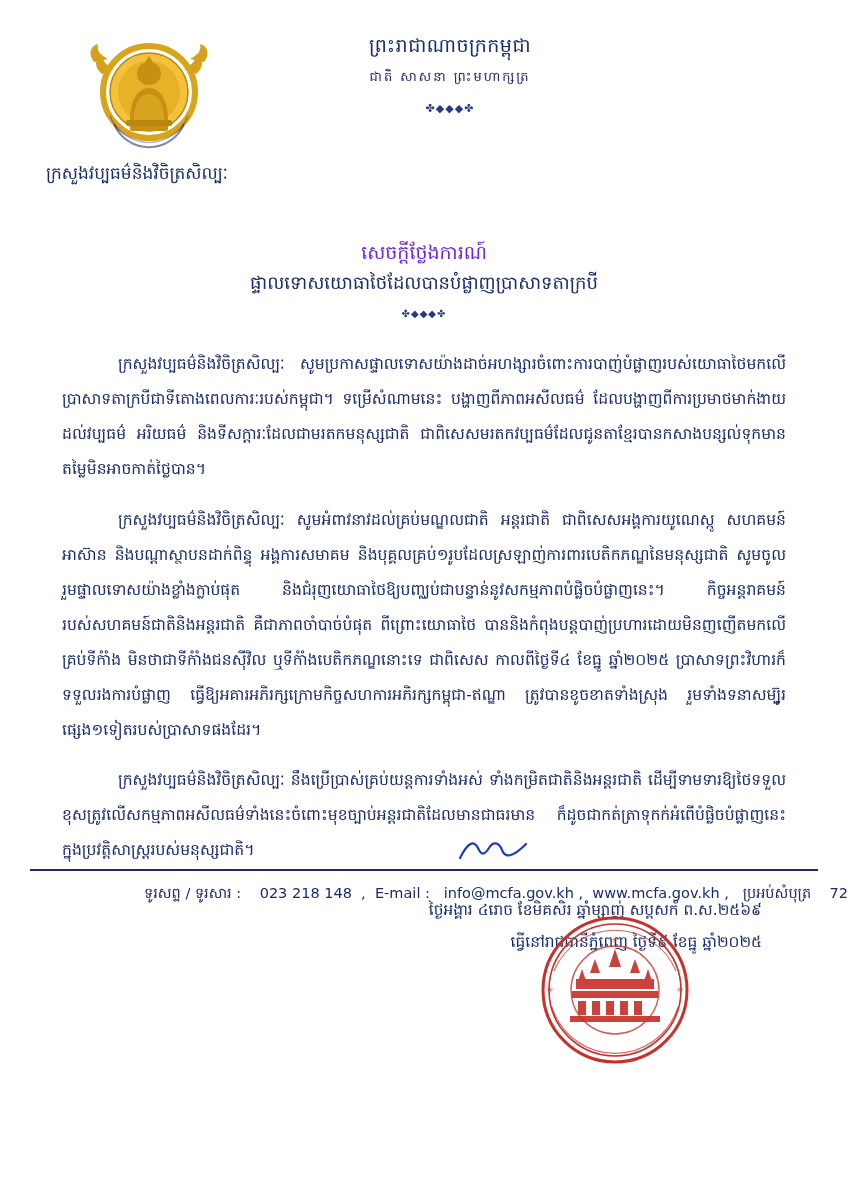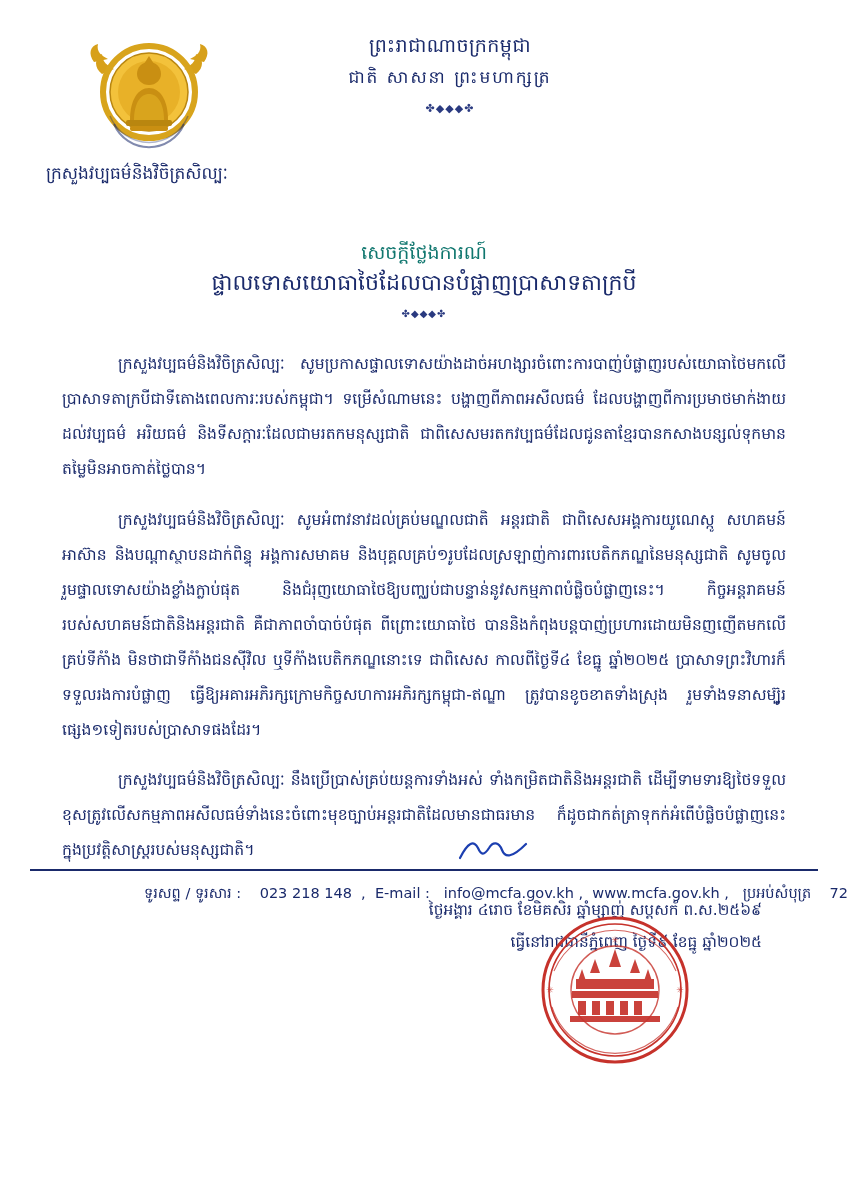--- a/index.html
+++ b/index.html
@@ -44,21 +44,21 @@
     text-align: center;
     color: #1a2a6b;
   }
   .royal-line1 {
     font-size: 19px;
     letter-spacing: .5px;
     line-height: 30px;
     white-space: nowrap;
   }
   .royal-line2 {
-    font-size: 17px;
+    font-size: 13px;
     letter-spacing: 2px;
     line-height: 34px;
     white-space: nowrap;
   }
   .divider-orn {
     margin-top: 8px;
     font-size: 11px;
     color: #2a3a80;
     letter-spacing: 1px;
   }
@@ -73,24 +73,24 @@
   }
 
   
   .title-block {
     margin-top: 36px;
     text-align: center;
   }
   .doc-title {
     font-size: 19px;
     line-height: 32px;
-    color: #0f766e;
+    color: #6d28d9;
   }
   .doc-subtitle {
-    font-size: 22px;
+    font-size: 18px;
     line-height: 30px;
     color: #1a2a6b;
   }
   .title-orn {
     margin-top: 10px;
     font-size: 10px;
     color: #2a3a80;
     letter-spacing: 1px;
   }
 

